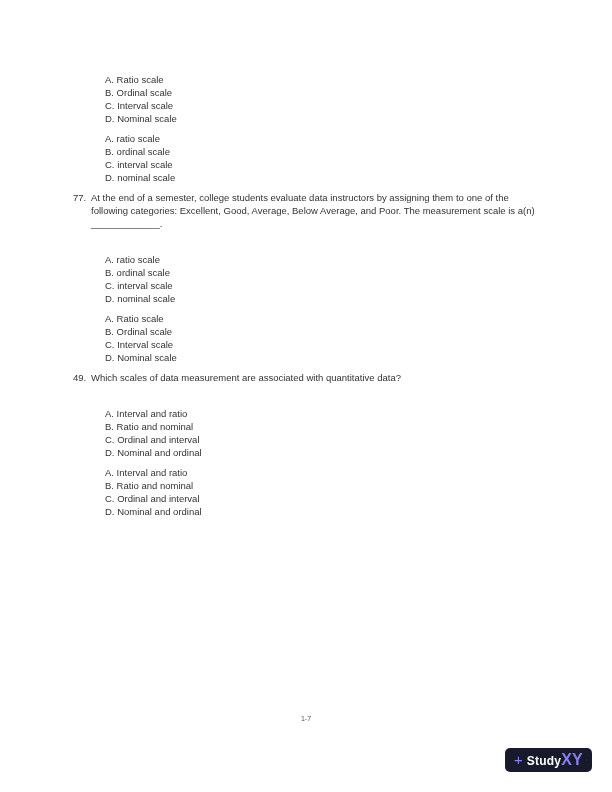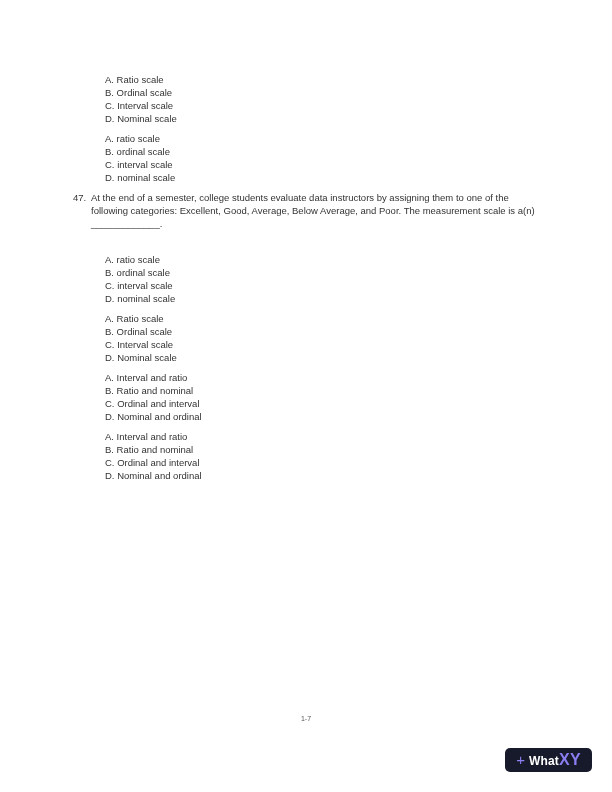--- a/index.html
+++ b/index.html
@@ -94,41 +94,45 @@
     <div class="options">
       <div class="option">A. ratio scale</div>
       <div class="option">B. ordinal scale</div>
       <div class="option">C. interval scale</div>
       <div class="option">D. nominal scale</div>
     </div>
   </div>
 
   <div class="question">
     <div class="q-head">
-      <span class="q-num">47.</span>
+      <span class="q-num">77.</span>
       <span class="q-text">At the end of a semester, college students evaluate data instructors by assigning them to one of the following categories: Excellent, Good, Average, Below Average, and Poor. The measurement scale is a(n) _____________.</span>
     </div>
     <div class="options">
       <div class="option">A. ratio scale</div>
       <div class="option">B. ordinal scale</div>
       <div class="option">C. interval scale</div>
       <div class="option">D. nominal scale</div>
     </div>
   </div>
 
   <div class="question">
     <div class="options">
       <div class="option">A. Ratio scale</div>
       <div class="option">B. Ordinal scale</div>
       <div class="option">C. Interval scale</div>
       <div class="option">D. Nominal scale</div>
     </div>
   </div>
 
   <div class="question">
+    <div class="q-head">
+      <span class="q-num">49.</span>
+      <span class="q-text">Which scales of data measurement are associated with quantitative data?</span>
+    </div>
     <div class="options">
       <div class="option">A. Interval and ratio</div>
       <div class="option">B. Ratio and nominal</div>
       <div class="option">C. Ordinal and interval</div>
       <div class="option">D. Nominal and ordinal</div>
     </div>
   </div>
 
   <div class="question">
     <div class="options">
@@ -138,14 +142,14 @@
       <div class="option">D. Nominal and ordinal</div>
     </div>
   </div>
 
 </div>
 
 <div class="page-num">1-7</div>
 
 <div class="logo">
   <span class="plus">+</span>
-  <span><span class="brand-study">What</span><span class="brand-xy">XY</span></span>
+  <span><span class="brand-study">Study</span><span class="brand-xy">XY</span></span>
 </div>
 
 </body></html>

